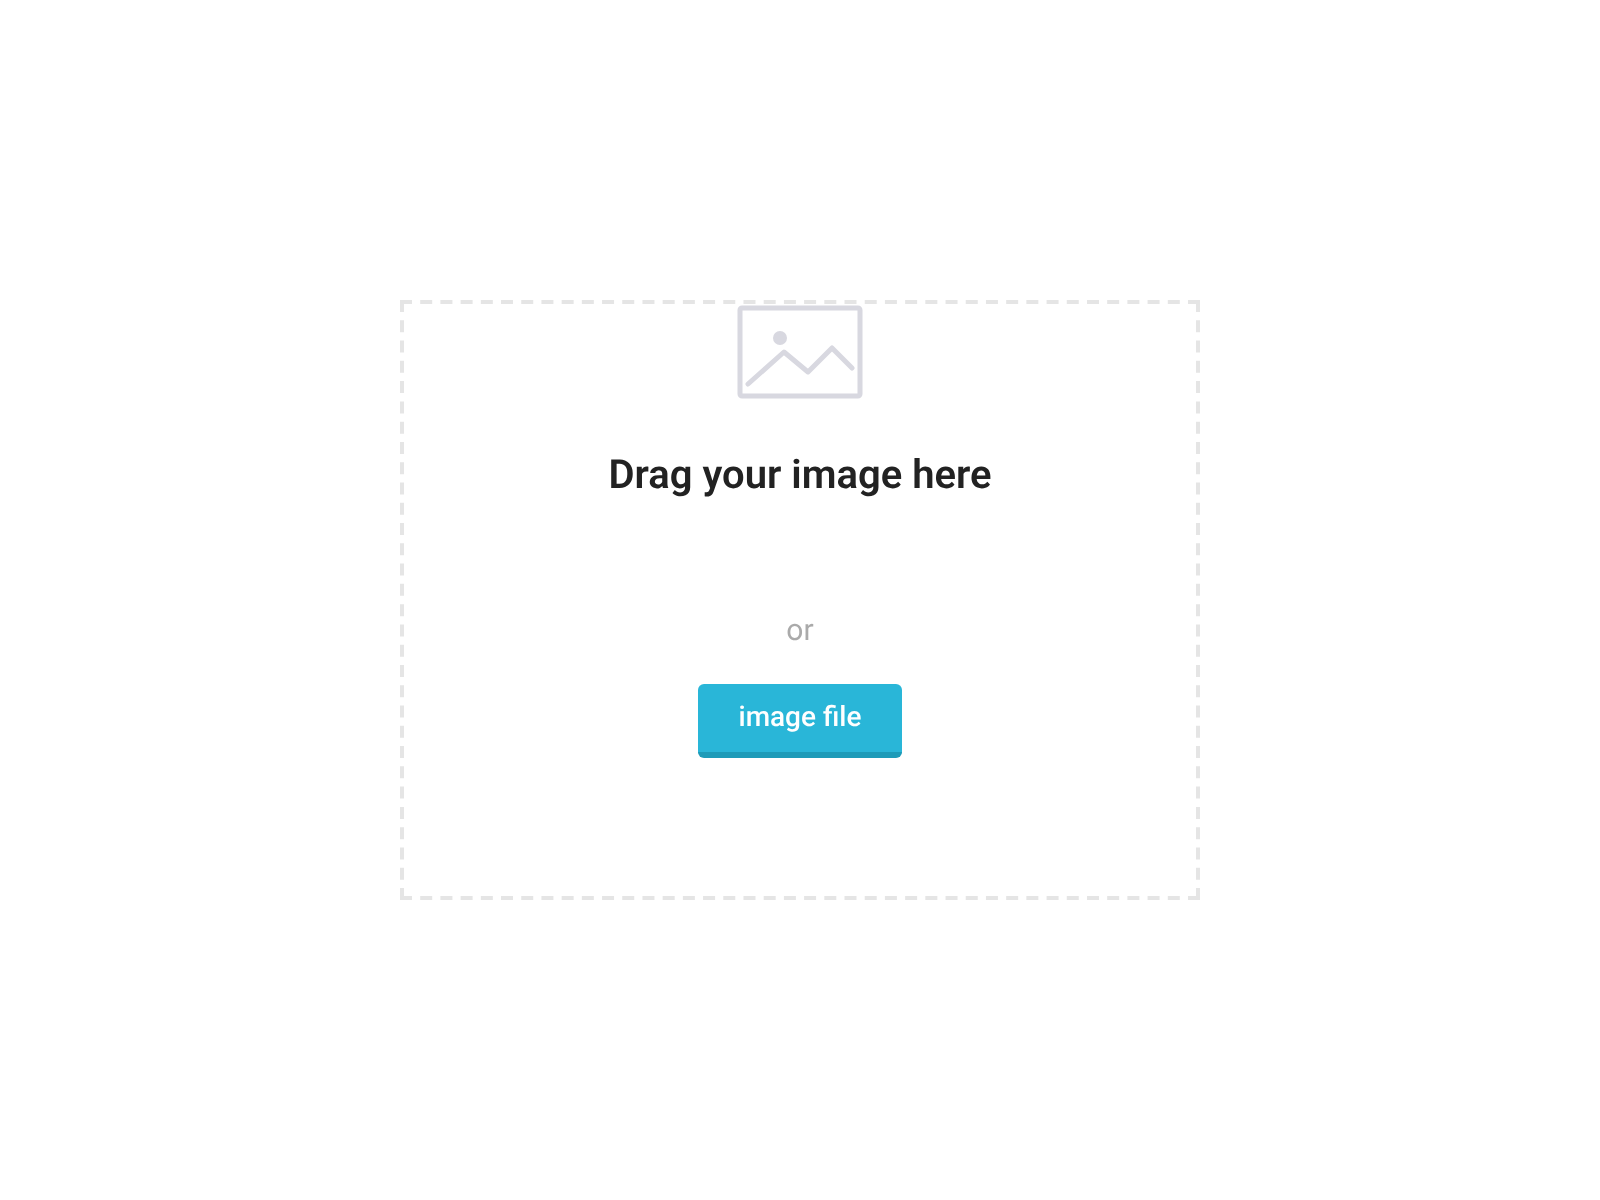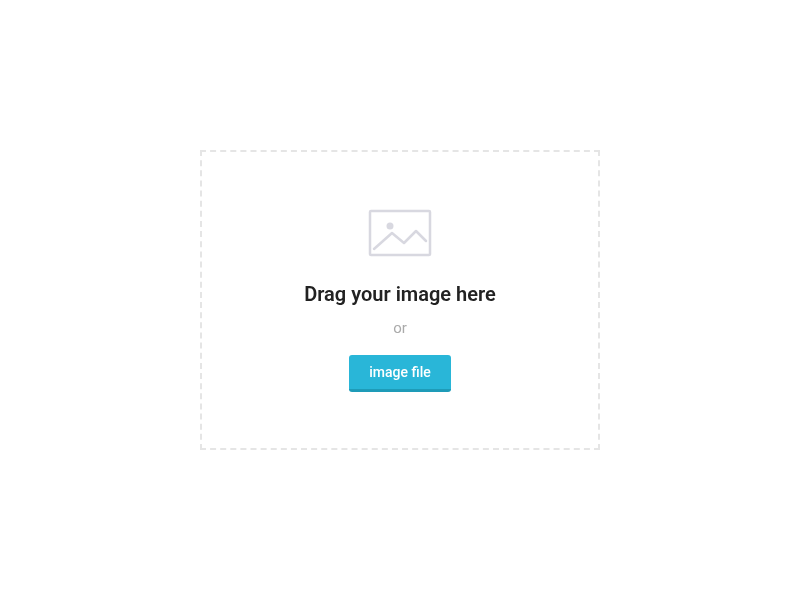--- a/index.html
+++ b/index.html
@@ -16,21 +16,20 @@
       justify-content: center;
       font-family: -apple-system, BlinkMacSystemFont, "Segoe UI", Roboto, Helvetica, Arial, sans-serif;
     }
     .dropzone {
       width: 400px;
       height: 300px;
       border: 2px dashed #e5e5e5;
       display: flex;
       flex-direction: column;
       align-items: center;
-      justify-content: center;
       gap: 12px;
     }
     .image-icon {
       width: 64px;
       height: 48px;
       margin-bottom: 12px;
     }
     .image-icon svg {
       width: 100%;
       height: 100%;
@@ -38,20 +37,21 @@
     .heading {
       font-size: 20px;
       font-weight: 600;
       color: #222222;
       line-height: 1.3;
     }
     .or-text {
       font-size: 15px;
       color: #aaaaaa;
       font-weight: 400;
+      margin-top: 44px;
     }
     .browse-button {
       background: #29b6d8;
       color: #ffffff;
       border: none;
       border-bottom: 3px solid #1e9bb8;
       padding: 9px 20px;
       font-size: 14px;
       font-weight: 500;
       border-radius: 3px;

